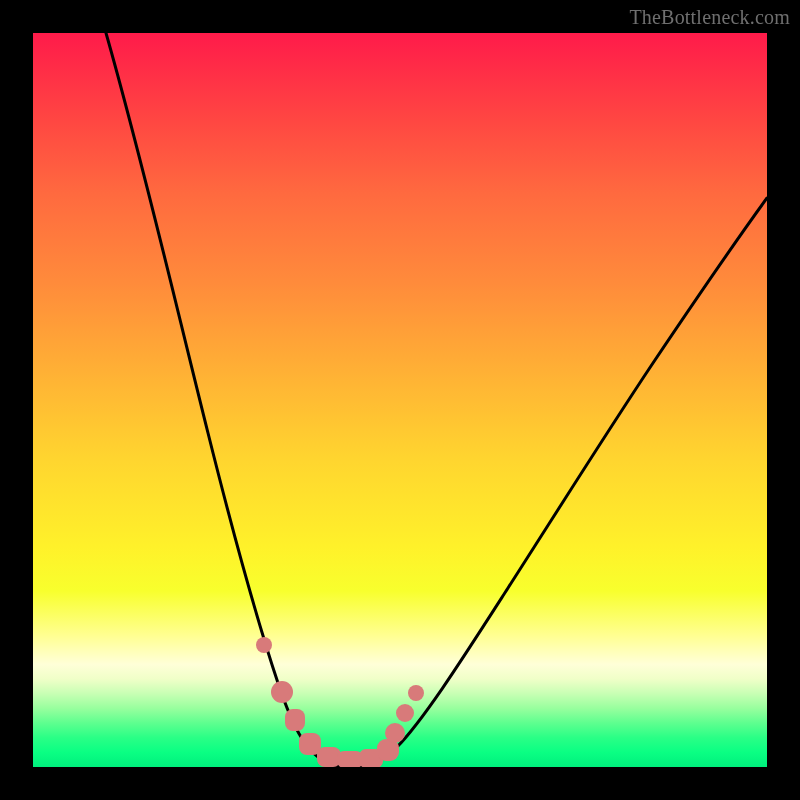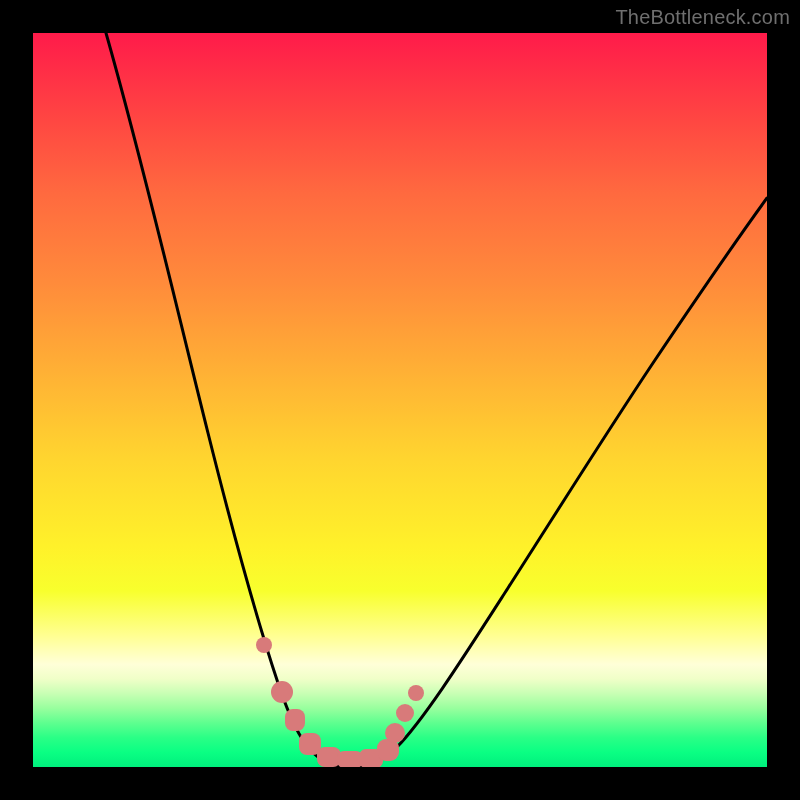--- a/index.html
+++ b/index.html
@@ -9,20 +9,21 @@
     height: 800px;
     background: #000;
     overflow: hidden;
     font-family: Arial, Helvetica, sans-serif;
   }
   .stage {
     position: relative;
     width: 800px;
     height: 609px;
     background: #000;
+    font-family: Liberation Serif, serif;
   }
   .watermark {
     position: absolute;
     top: 6px;
     right: 10px;
     color: #6f6f6f;
     font-size: 20px;
     font-weight: 500;
     letter-spacing: 0.2px;
     z-index: 10;

